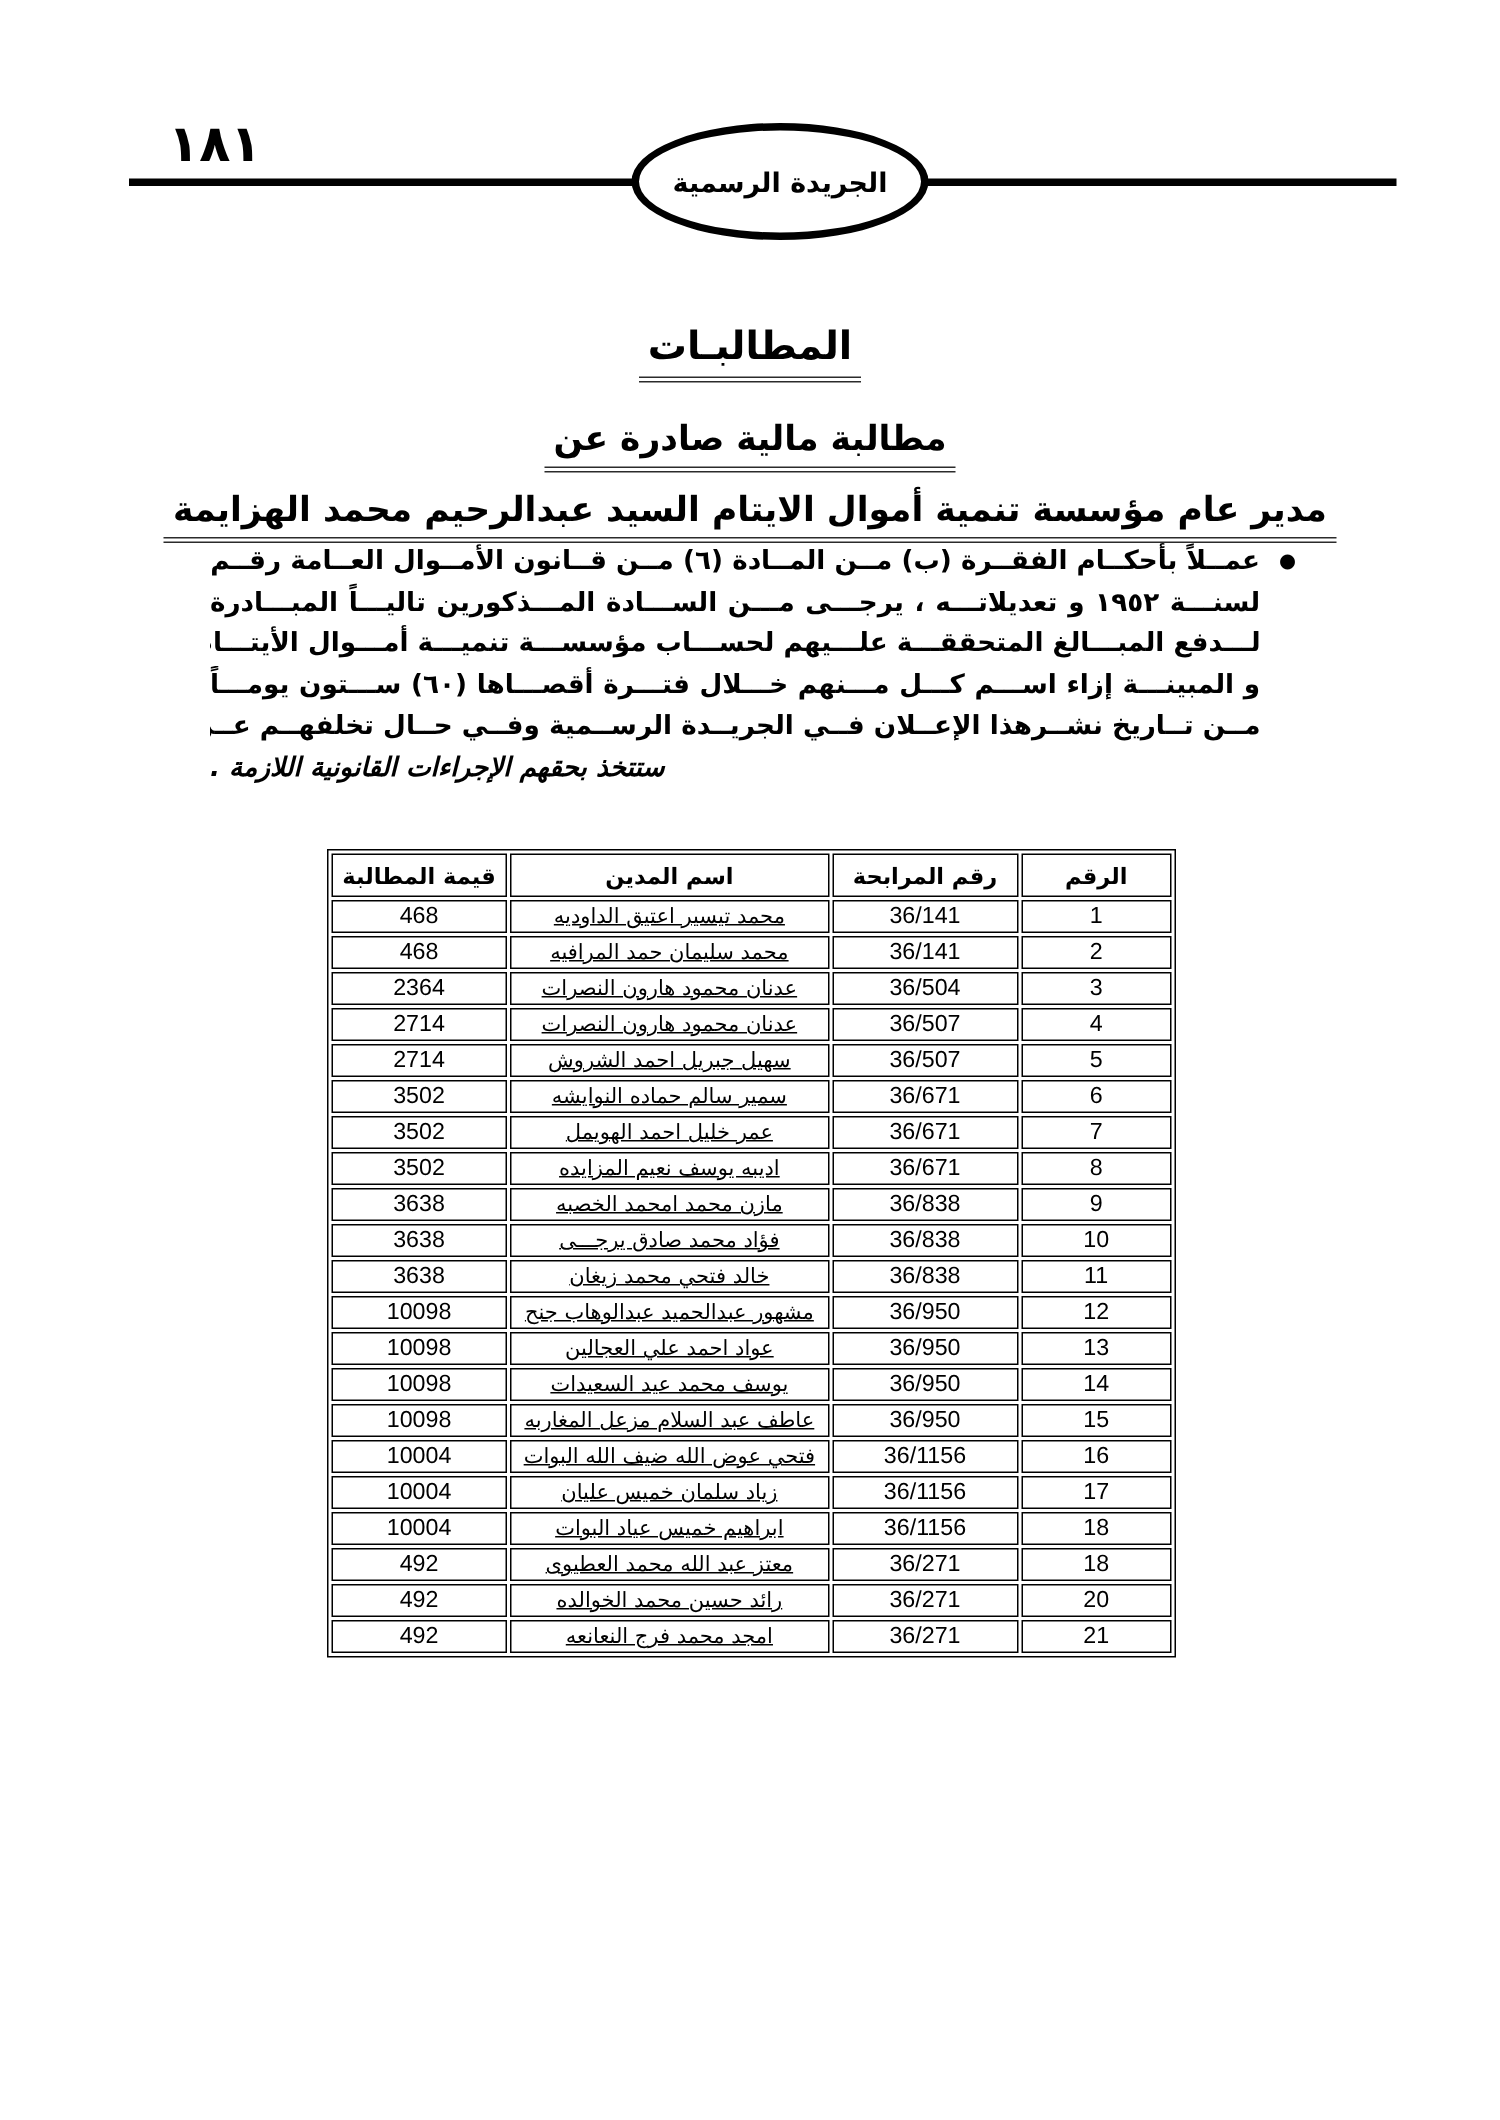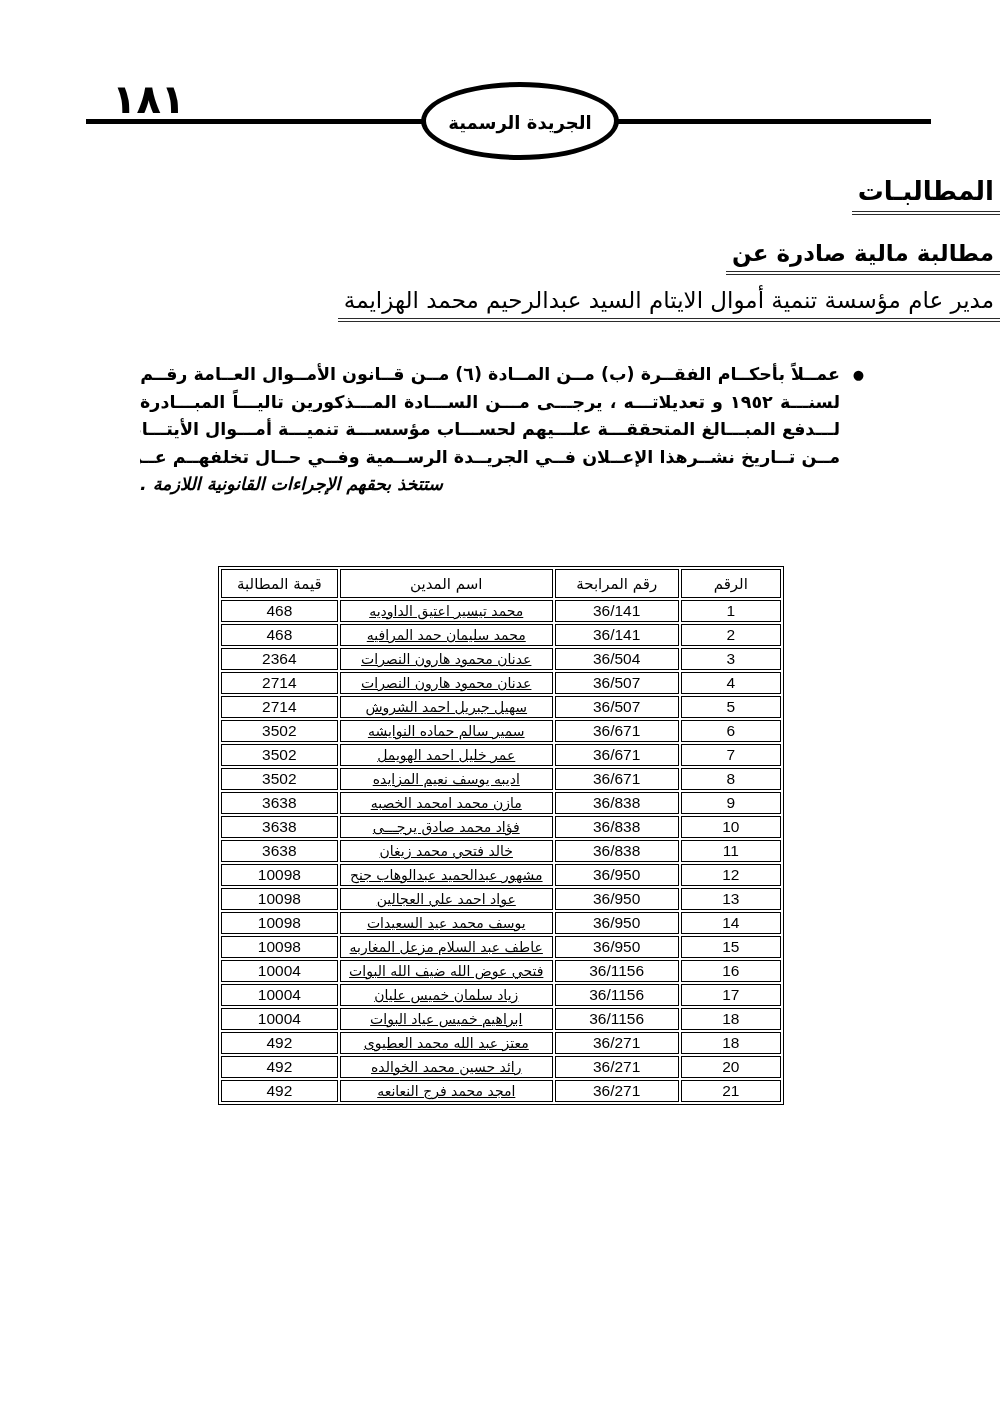--- a/index.html
+++ b/index.html
@@ -9,21 +9,21 @@
     width:1000px; height:1413px;
     background:#ffffff;
     margin:0 auto;
     overflow:hidden;
     font-family:"DejaVu Sans", sans-serif;
     color:#000;
   }
   
   .page-number {
     position:absolute; top:76px; left:112px;
-    font-size:40px; font-weight:bold; letter-spacing:6px;
+    font-size:34px; font-weight:bold; letter-spacing:6px;
     direction:rtl;
   }
   .header-rule {
     position:absolute; top:119px; left:86px;
     width:845px; height:5px; background:#000;
     z-index:1;
   }
   .gazette-badge {
     position:absolute; top:82px; left:421px;
     width:198px; height:78px;
@@ -31,27 +31,27 @@
     border:5px solid #000;
     border-radius:50%;
     z-index:2;
     display:flex; align-items:center; justify-content:center;
   }
   .gazette-badge span {
     font-size:18px; font-weight:bold; direction:rtl;
     padding-top:2px;
   }
   
-  .title-row { position:absolute; left:0; width:100%; direction:rtl; }
+  .title-row { position:absolute; left:0; width:100%; text-align:center; direction:rtl;margin-top:40px; }
   .title-main    { top:176px; }
   .title-sub1    { top:240px; }
   .title-sub2    { top:287px; }
   .title-main .t  { font-size:26px; font-weight:bold; }
   .title-sub1 .t  { font-size:23px; font-weight:bold; }
-  .title-sub2 .t  { font-size:23px; font-weight:normal; }
+  .title-sub2 .t  { font-size:23px; font-weight:bold; }
   .dunder {
     display:inline-block;
     border-bottom:4px double #2b2b2b;
     padding:0 6px 5px 6px;
   }
   
   .notice {
     position:absolute; top:361px; left:140px; width:724px;
     direction:rtl;
     display:flex; align-items:flex-start;
@@ -89,21 +89,21 @@
   }
   table.claims th, table.claims td {
     border:1px solid #000;
     text-align:center;
     vertical-align:middle;
     padding:0 4px;
     overflow:hidden;
     white-space:nowrap;
   }
   table.claims th {
-    font-weight:normal;
+    font-weight:bold;
     font-size:15px;
     height:29px;
   }
   table.claims td { height:22px; }
   td.cell-num, td.cell-murabaha, td.cell-amount {
     font-size:15.5px;
     font-family:"Liberation Sans","DejaVu Sans",sans-serif;
   }
   td.cell-debtor { font-size:14px;text-decoration:underline; }
   col.c-num     { width:99px; }
@@ -131,20 +131,21 @@
   <div class="title-row title-sub2">
     <span class="t dunder">مدير عام مؤسسة تنمية أموال الايتام السيد عبدالرحيم محمد الهزايمة</span>
   </div>
 
   <div class="notice">
     <div class="notice-bullet">●</div>
     <div class="notice-lines">
         <div class="notice-line">عمــلاً بأحكــام الفقــرة (ب) مــن المــادة (٦) مــن قــانون الأمــوال العــامة رقــم (٦)</div>
         <div class="notice-line">لسنـــة ١٩٥٢ و تعديلاتـــه ، يرجـــى مـــن الســـادة المـــذكورين تاليـــاً المبـــادرة</div>
         <div class="notice-line">لـــدفع المبـــالغ المتحققـــة علـــيهم لحســـاب مؤسســـة تنميـــة أمـــوال الأيتـــام</div>
+        <div class="notice-line">و المبينـــة إزاء اســـم كـــل مـــنهم خـــلال فتـــرة أقصـــاها (٦٠) ســـتون يومـــاً</div>
         <div class="notice-line">مــن تــاريخ نشــرهذا الإعــلان فــي الجريــدة الرســمية وفــي حــال تخلفهــم عــن الــدفع</div>
         <div class="notice-line last">ستتخذ بحقهم الإجراءات القانونية اللازمة .</div>
       </div>
   </div>
 
   <div class="table-wrap">
     <table class="claims">
       <colgroup>
         <col class="c-num">
           <col class="c-mur">

